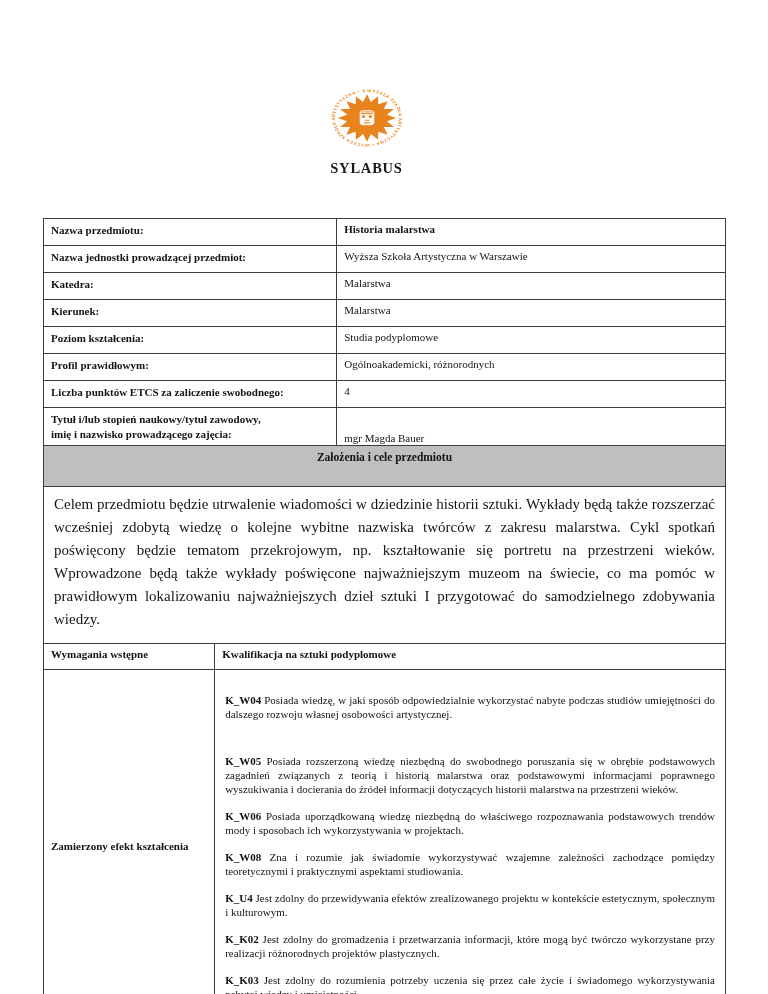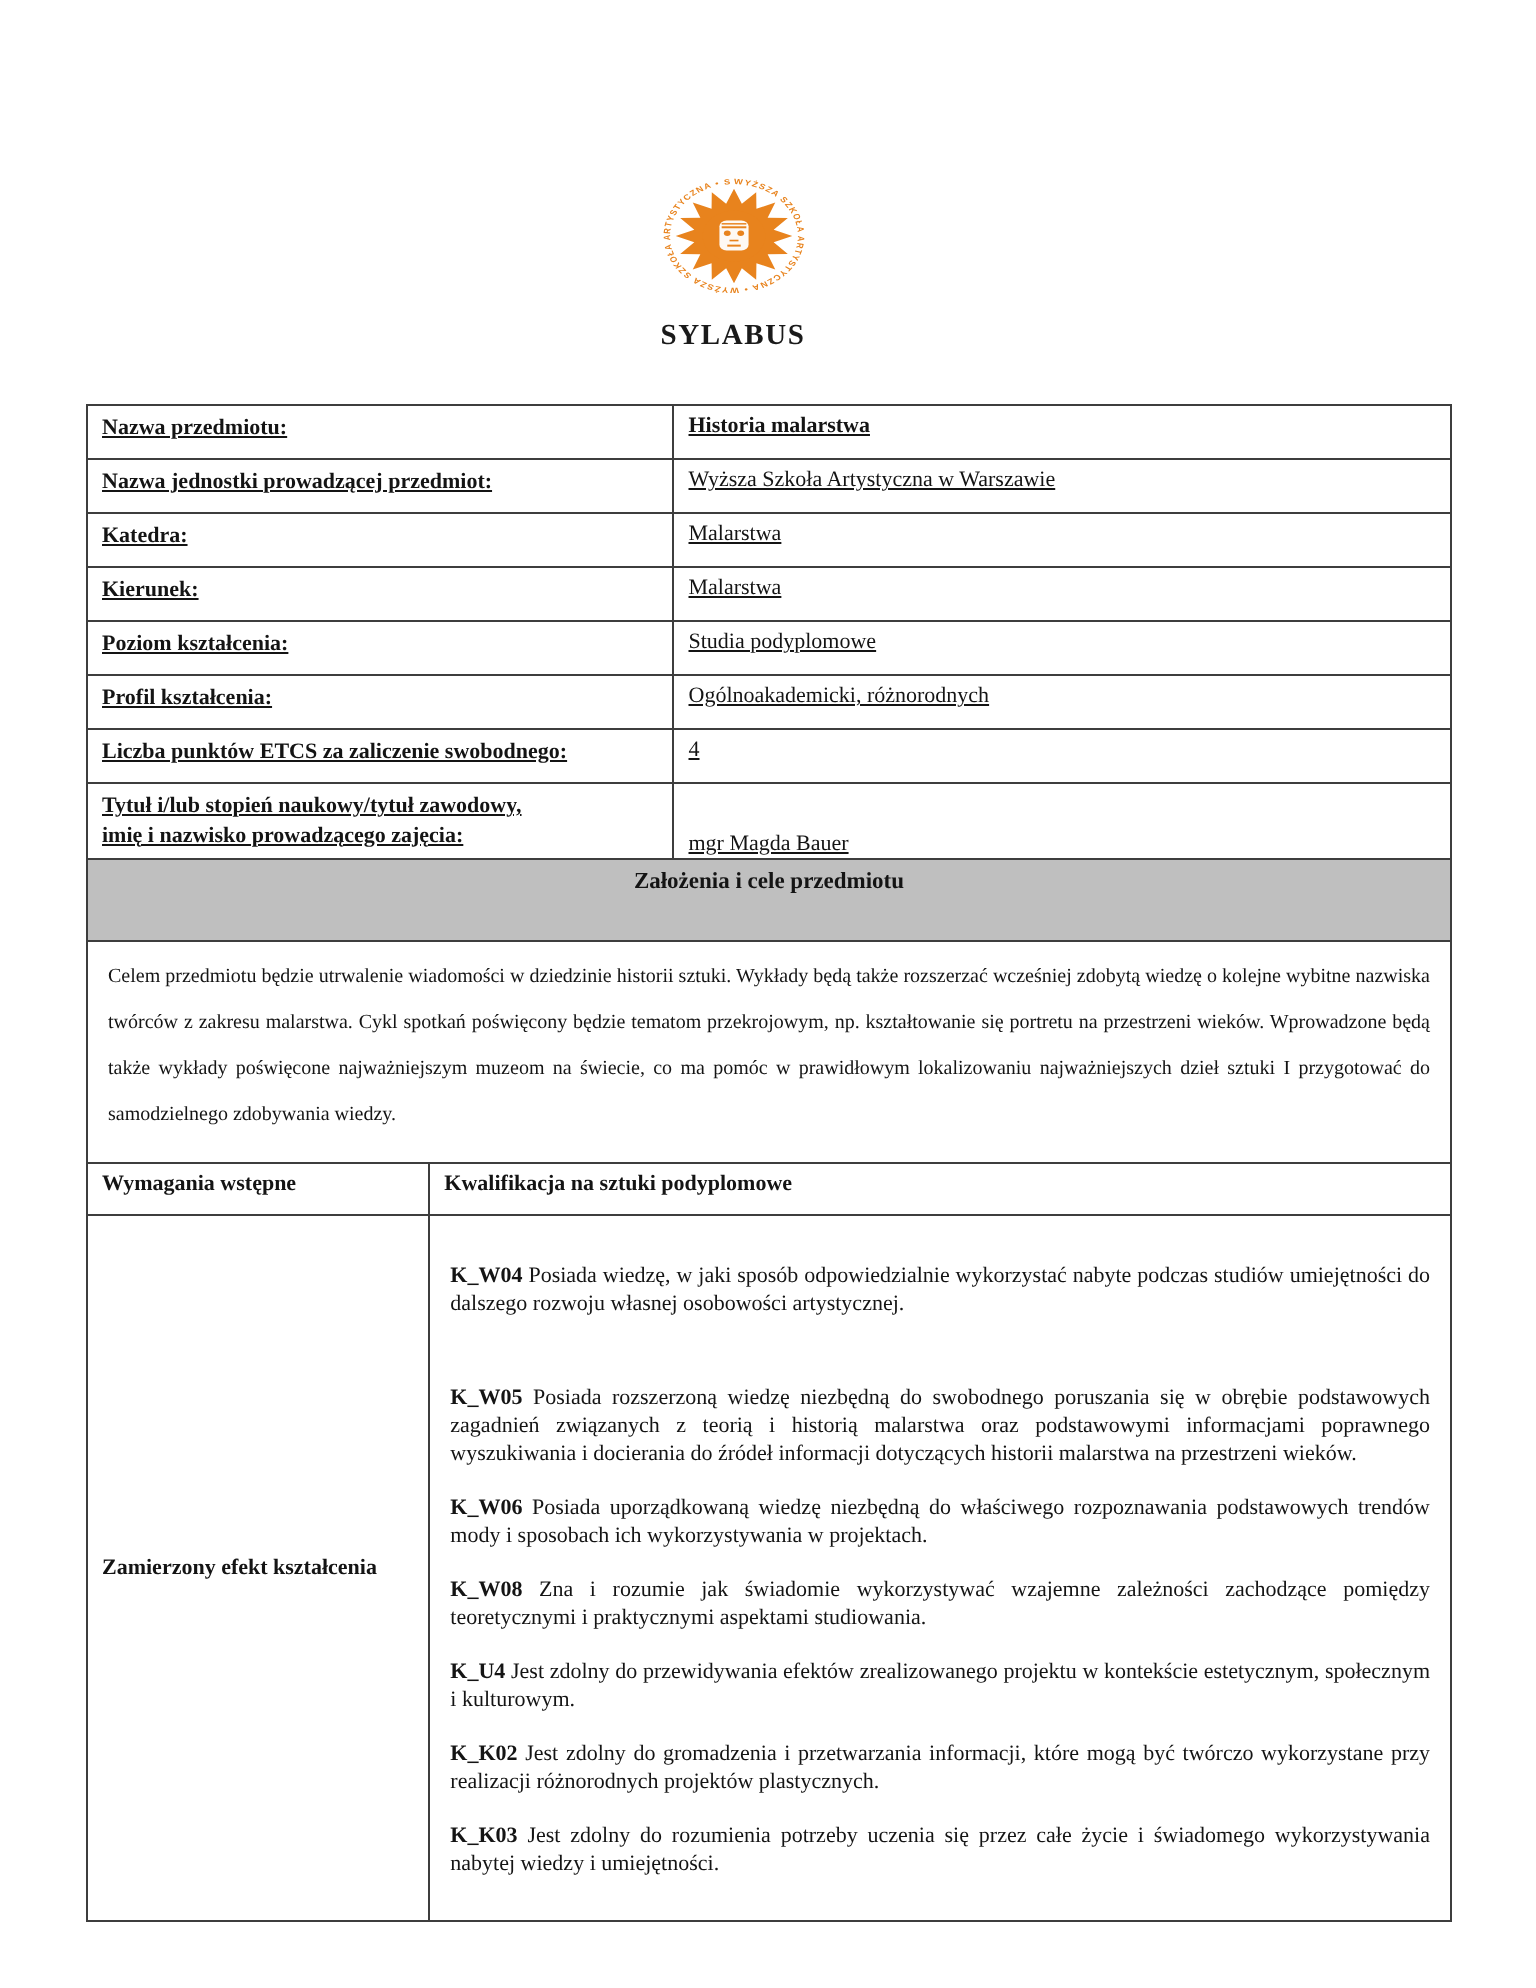--- a/index.html
+++ b/index.html
@@ -27,41 +27,41 @@
   }
   
   .tbl {
     width:100%; border-collapse:collapse; table-layout:fixed;
     font-size:11px;
   }
   .tbl td {
     border:1px solid #3d3d3d; vertical-align:top;
     padding:4px 8px 4px 7px;
   }
-  .t1 { margin-top:25px;text-decoration:underline; }
+  .t1 { margin-top:41px; }
   .t1 .c1 { width:43%; }
   .t1 tr { height:27px; }
   .t1 tr.tall { height:37px; }
   .lbl { font-weight:bold; white-space:pre-line; line-height:1.32; }
   .val { font-weight:normal; }
   .val.b { font-weight:bold; }
   .t1 tr.tall td.val { vertical-align:bottom; padding-bottom:1px; }
   
   .section-bar {
     margin-top:-1px;
     border:1px solid #3d3d3d; background:#bfbfbf;
     text-align:center; font-weight:bold; font-size:11.5px;
     padding:5px 0 23px 0; position:relative; z-index:2;
   }
   
   .section-body {
     margin-top:-1px;
     border:1px solid #3d3d3d;
     padding:6px 10px 12px 10px;
-    font-size:10px; line-height:23px; text-align:justify;
+    font-size:15px; line-height:23px; text-align:justify;
   }
   
   .t2 { margin-top:-1px; }
   .t2 .c1 { width:25.1%; }
   .t2 tr.hdr { height:26px; }
   .t2 tr.hdr td { font-weight:bold; }
   .t2 td.outcomes {
     height:300px; padding:6px 10px 8px 10px;
     font-size:11px; line-height:14px; text-align:justify;
   }
@@ -121,21 +121,21 @@
         </tr>
         <tr>
           <td class="lbl">Kierunek:</td>
           <td class="val">Malarstwa</td>
         </tr>
         <tr>
           <td class="lbl">Poziom kształcenia:</td>
           <td class="val">Studia podyplomowe</td>
         </tr>
         <tr>
-          <td class="lbl">Profil kształcenia:</td>
+          <td class="lbl">Profil prawidłowym:</td>
           <td class="val">Ogólnoakademicki, różnorodnych</td>
         </tr>
         <tr>
           <td class="lbl">Liczba punktów ETCS za zaliczenie swobodnego:</td>
           <td class="val">4</td>
         </tr>
         <tr class="tall">
           <td class="lbl">Tytuł i/lub stopień naukowy/tytuł zawodowy,
 imię i nazwisko prowadzącego zajęcia:</td>
           <td class="val">mgr Magda Bauer</td>

